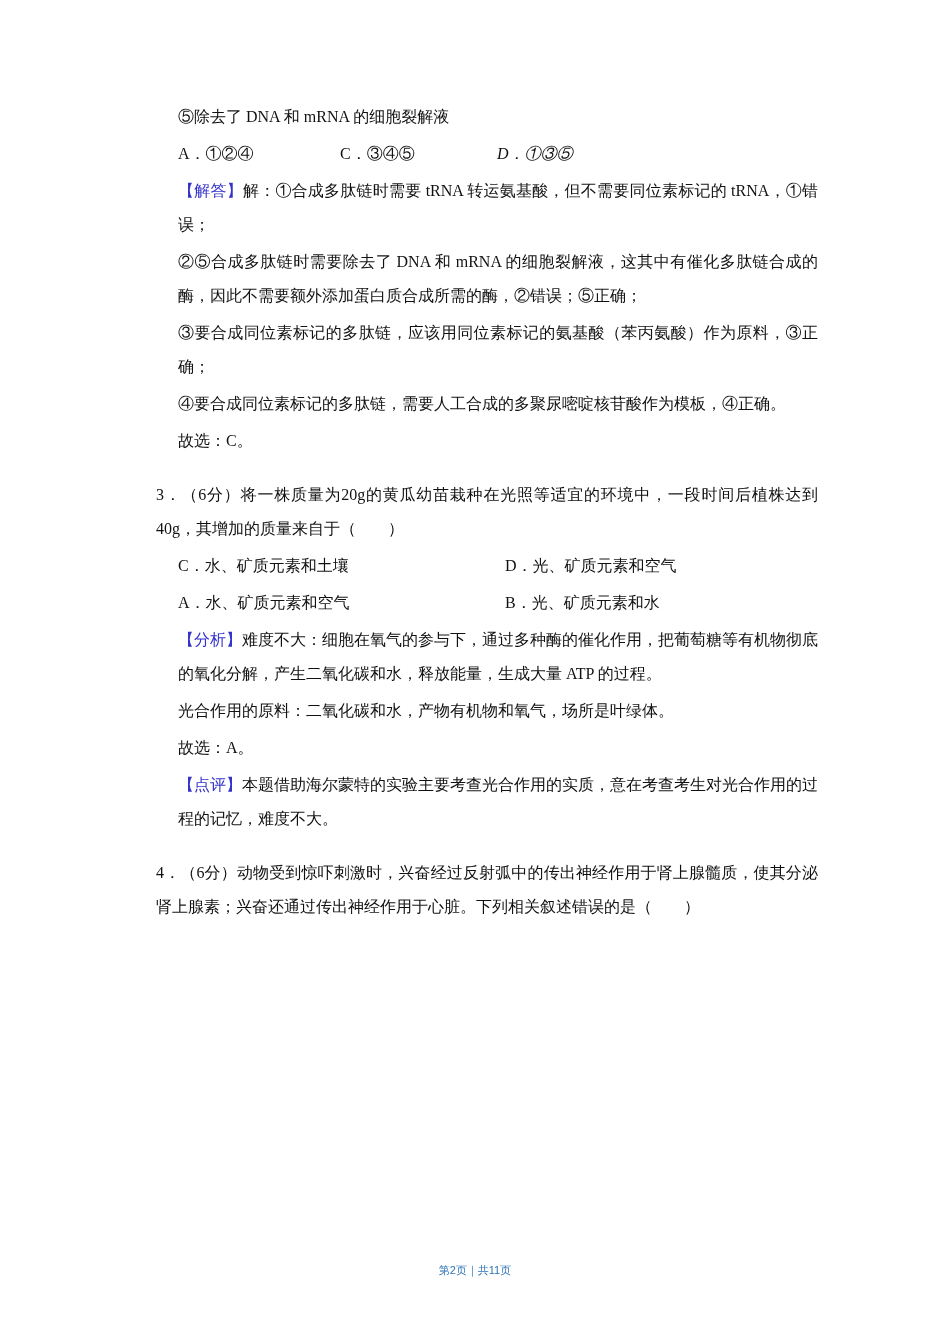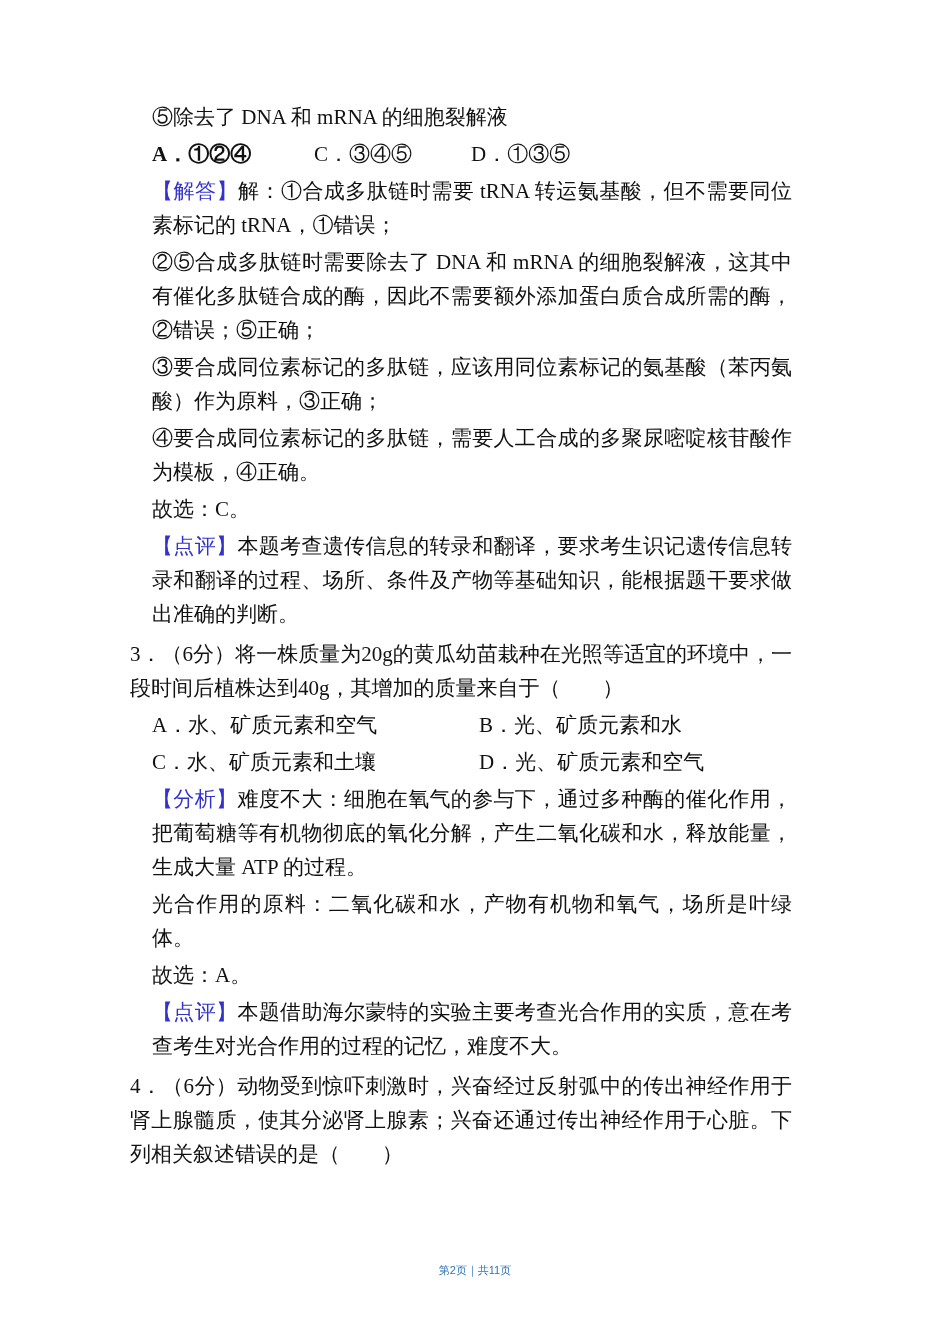--- a/index.html
+++ b/index.html
@@ -13,34 +13,34 @@
     color: #111111;
   }
   .page {
     position: absolute;
     inset: 0;
     background: #ffffff;
   }
   .content {
     position: absolute;
     top: 100px;
-    left: 152px;
+    left: 178px;
     width: 640px;
-    font-size: 21px;
+    font-size: 16px;
     line-height: 34px;
     text-align: justify;
   }
   p.block { margin-bottom: 3px; }
   .label { color: #3333cc; }
-  .question { margin-left: -22px; margin-top: 6px; }
+  .question { margin-left: -22px; margin-top: 20px; }
   .opt-row { display: flex; }
-  .opt-row .o1 { width: 162px; flex: none; font-weight: bold; }
+  .opt-row .o1 { width: 162px; flex: none; }
   .opt-row .o2 { width: 167px; flex: none; }
   .opt-row .o3 { width: 157px; flex: none; }
-  .opt-row .o4 { flex: 1; }
+  .opt-row .o4 { flex: 1; font-style: italic; }
   .opt-row2 { display: flex; }
   .opt-row2 .left { width: 327px; flex: none; }
   .opt-row2 .right { flex: 1; }
   .footer {
     position: absolute;
     bottom: 66px;
     left: 0;
     width: 100%;
     text-align: center;
     font-size: 11px;
@@ -78,36 +78,33 @@
     </p>
 
     <p class="block">
       <span>④要合成同位素标记的多肽链，需要人工合成的多聚尿嘧啶核苷酸作为模板，④正确。</span>
     </p>
 
     <p class="block">
       <span>故选：C。</span>
     </p>
 
-    <p class="block">
-      <span class="label">【点评】</span><span>本题考查遗传信息的转录和翻译，要求考生识记遗传信息转录和翻译的过程、场所、条件及产物等基础知识，能根据题干要求做出准确的判断。</span>
-    </p>
 
     <p class="block question">
       <span>3．</span><span>（6分）将一株质量为20g的黄瓜幼苗栽种在光照等适宜的环境中，一段时间后植株达到40g，其增加的质量来自于（　　）</span>
     </p>
 
     <p class="block opt-row2">
-      <span class="left">A．水、矿质元素和空气</span>
-      <span class="right">B．光、矿质元素和水</span>
+      <span class="left">C．水、矿质元素和土壤</span>
+      <span class="right">D．光、矿质元素和空气</span>
     </p>
 
     <p class="block opt-row2">
-      <span class="left">C．水、矿质元素和土壤</span>
-      <span class="right">D．光、矿质元素和空气</span>
+      <span class="left">A．水、矿质元素和空气</span>
+      <span class="right">B．光、矿质元素和水</span>
     </p>
 
     <p class="block">
       <span class="label">【分析】</span><span>难度不大：细胞在氧气的参与下，通过多种酶的催化作用，把葡萄糖等有机物彻底的氧化分解，产生二氧化碳和水，释放能量，生成大量 ATP 的过程。</span>
     </p>
 
     <p class="block">
       <span>光合作用的原料：二氧化碳和水，产物有机物和氧气，场所是叶绿体。</span>
     </p>
 

